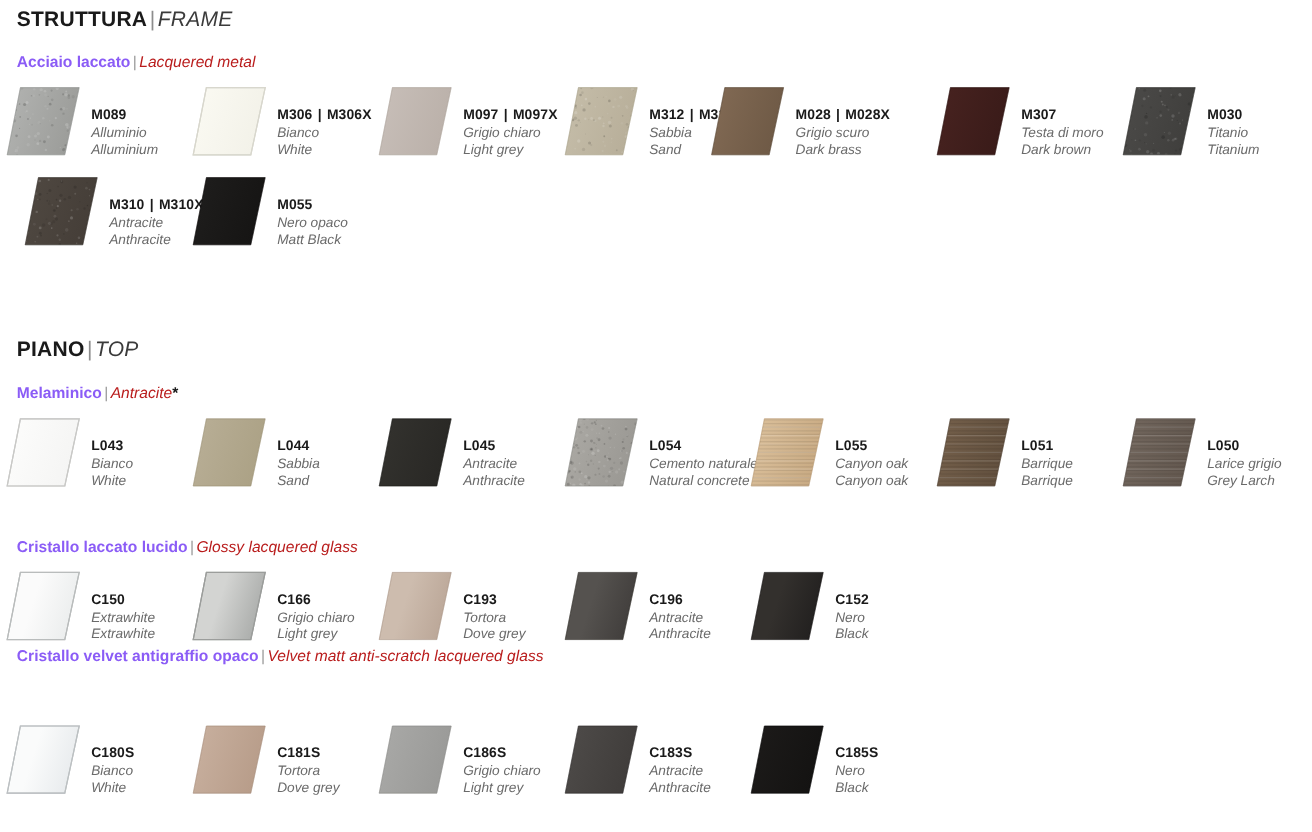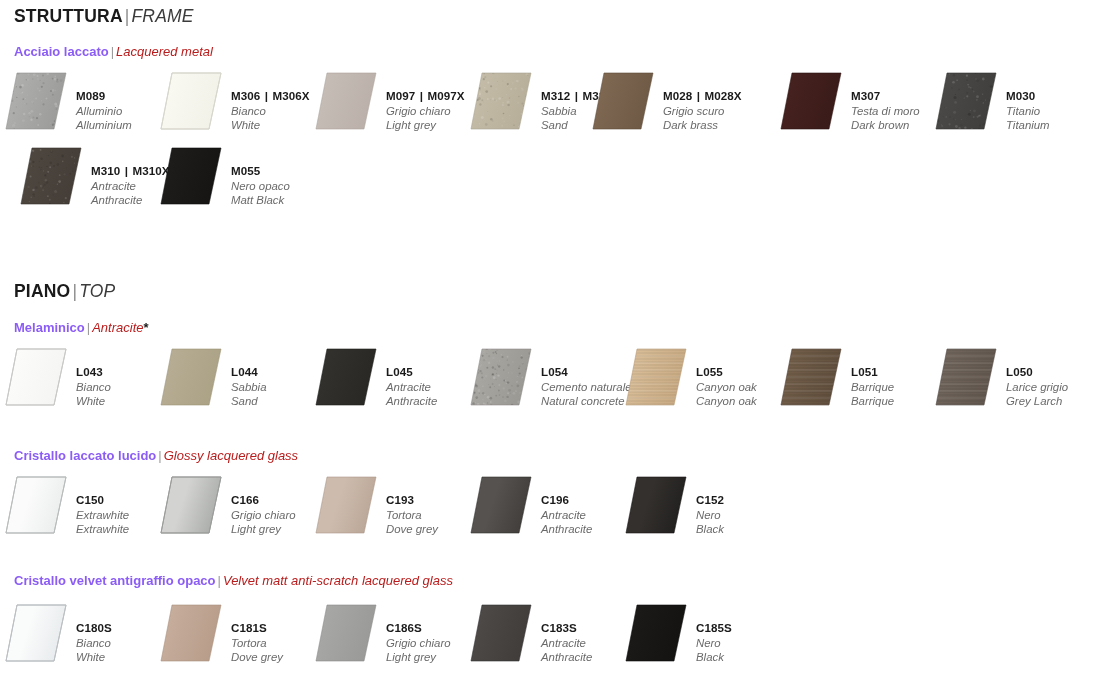--- a/index.html
+++ b/index.html
@@ -1248,21 +1248,21 @@
   </svg>
         </div>
         <div class="labels">
           <div class="code">C152</div>
           <div class="name-it">Nero</div>
           <div class="name-en">Black</div>
         </div>
       </div>
     </div>
 
-  <div class="group-title" style="top:573px;">
+  <div class="group-title" style="top:539px;">
     <span class="it">Cristallo velvet antigraffio opaco</span><span class="sep">|</span><span class="en">Velvet matt anti-scratch lacquered glass</span>
   </div>
 
   <div class="row" id="row-v-1" style="top:604px;">
       <div class="cell" style="left: 0px;">
         <div class="chip">
           <svg width="62" height="58" viewBox="0 0 62 58" xmlns="http://www.w3.org/2000/svg">
     <defs>
       <linearGradient id="g22" x1="0%" y1="0%" x2="100%" y2="30%">
                 <stop offset="0%" stop-color="#fafbfb"></stop>

